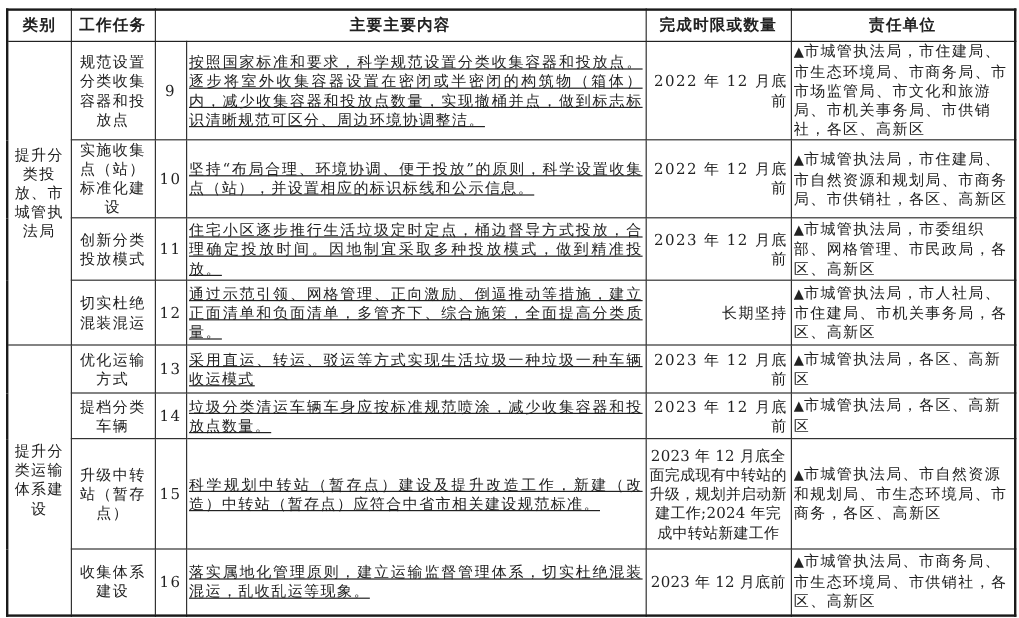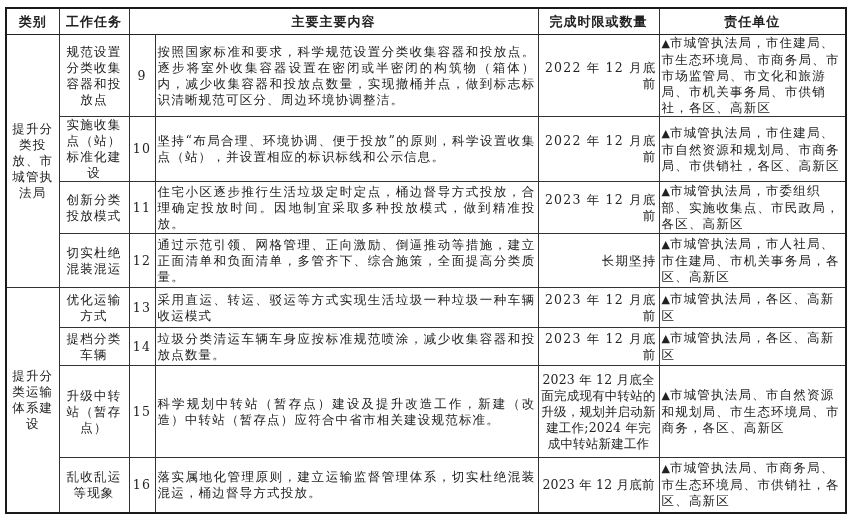--- a/index.html
+++ b/index.html
@@ -21,21 +21,21 @@
   }
   table.doc-table th {
     font-family: "DejaVu Sans", "Liberation Sans", sans-serif;
     font-weight: bold; font-size: 13px; height: 25px; text-align: center;
     letter-spacing: 1px;
     border-bottom: 1.5px solid #222;
   }
   .c-cat { text-align: center; padding: 0 3px; }
   .c-task { text-align: center; padding: 0 3px; }
   .c-num { text-align: center; font-size: 13px; letter-spacing: 0; }
-  .c-content { text-align: justify; padding-left: 4px; padding-right: 4px; }
+  .c-content { text-align: justify; padding-left: 4px; padding-right: 4px; text-decoration: underline; }
   .c-deadline { text-align: right; letter-spacing: 0.3px; }
   .c-deadline.left { text-align: center; padding-left: 2px; letter-spacing: 0.2px; }
   .c-unit { text-align: left; padding-left: 3px; letter-spacing: 1px; }
   .tri { font-family: "DejaVu Sans", sans-serif; font-size: 11px; letter-spacing: 0; }
 </style>
 </head>
 <body>
 
 <table class="doc-table">
   <colgroup>
@@ -70,21 +70,21 @@
       <td class="c-num">10</td>
       <td class="c-content">坚持“布局合理、环境协调、便于投放”的原则，科学设置收集点（站），并设置相应的标识标线和公示信息。</td>
       <td class="c-deadline">2022 年 12 月底前</td>
       <td class="c-unit"><span class="tri">▲</span><span>市城管执法局，市住建局、市自然资源和规划局、市商务局、市供销社，各区、高新区</span></td>
     </tr>
     <tr style="height:52px">
       <td class="c-task">创新分类投放模式</td>
       <td class="c-num">11</td>
       <td class="c-content">住宅小区逐步推行生活垃圾定时定点，桶边督导方式投放，合理确定投放时间。因地制宜采取多种投放模式，做到精准投放。</td>
       <td class="c-deadline">2023 年 12 月底前</td>
-      <td class="c-unit"><span class="tri">▲</span><span>市城管执法局，市委组织部、实施收集点、市民政局，各区、高新区</span></td>
+      <td class="c-unit"><span class="tri">▲</span><span>市城管执法局，市委组织部、网格管理、市民政局，各区、高新区</span></td>
     </tr>
     <tr style="height:54px">
       <td class="c-task">切实杜绝混装混运</td>
       <td class="c-num">12</td>
       <td class="c-content">通过示范引领、网格管理、正向激励、倒逼推动等措施，建立正面清单和负面清单，多管齐下、综合施策，全面提高分类质量。</td>
       <td class="c-deadline">长期坚持</td>
       <td class="c-unit"><span class="tri">▲</span><span>市城管执法局，市人社局、市住建局、市机关事务局，各区、高新区</span></td>
     </tr>
 
     <tr style="height:40px">
@@ -103,20 +103,20 @@
       <td class="c-unit"><span class="tri">▲</span><span>市城管执法局，各区、高新区</span></td>
     </tr>
     <tr style="height:92px">
       <td class="c-task">升级中转站（暂存点）</td>
       <td class="c-num">15</td>
       <td class="c-content">科学规划中转站（暂存点）建设及提升改造工作，新建（改造）中转站（暂存点）应符合中省市相关建设规范标准。</td>
       <td class="c-deadline left">2023 年 12 月底全面完成现有中转站的升级，规划并启动新建工作;2024 年完成中转站新建工作</td>
       <td class="c-unit"><span class="tri">▲</span><span>市城管执法局、市自然资源和规划局、市生态环境局、市商务，各区、高新区</span></td>
     </tr>
     <tr style="height:55px">
-      <td class="c-task">乱收乱运等现象</td>
+      <td class="c-task">收集体系建设</td>
       <td class="c-num">16</td>
-      <td class="c-content">落实属地化管理原则，建立运输监督管理体系，切实杜绝混装混运，桶边督导方式投放。</td>
+      <td class="c-content">落实属地化管理原则，建立运输监督管理体系，切实杜绝混装混运，乱收乱运等现象。</td>
       <td class="c-deadline left">2023 年 12 月底前</td>
       <td class="c-unit"><span class="tri">▲</span><span>市城管执法局、市商务局、市生态环境局、市供销社，各区、高新区</span></td>
     </tr>
   </tbody>
 </table>
 
 </body></html>

